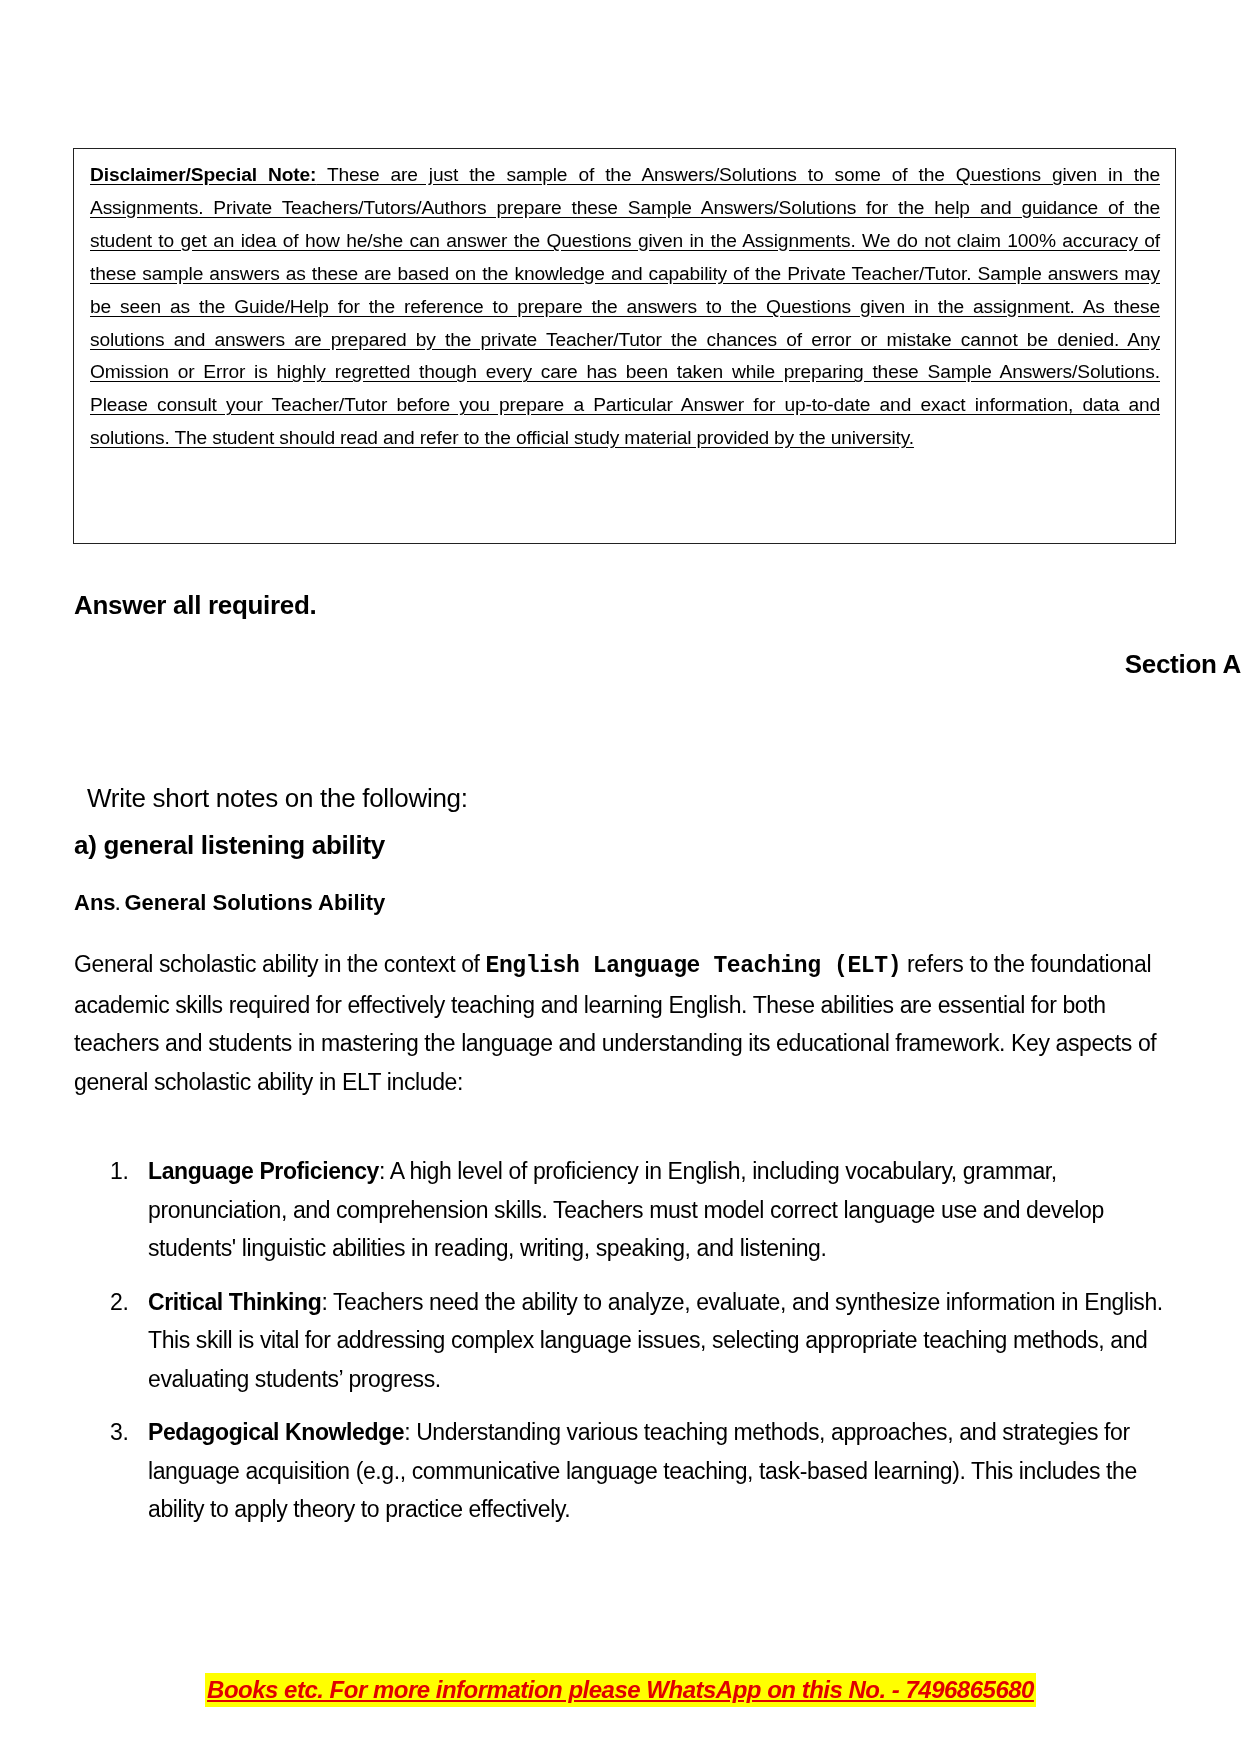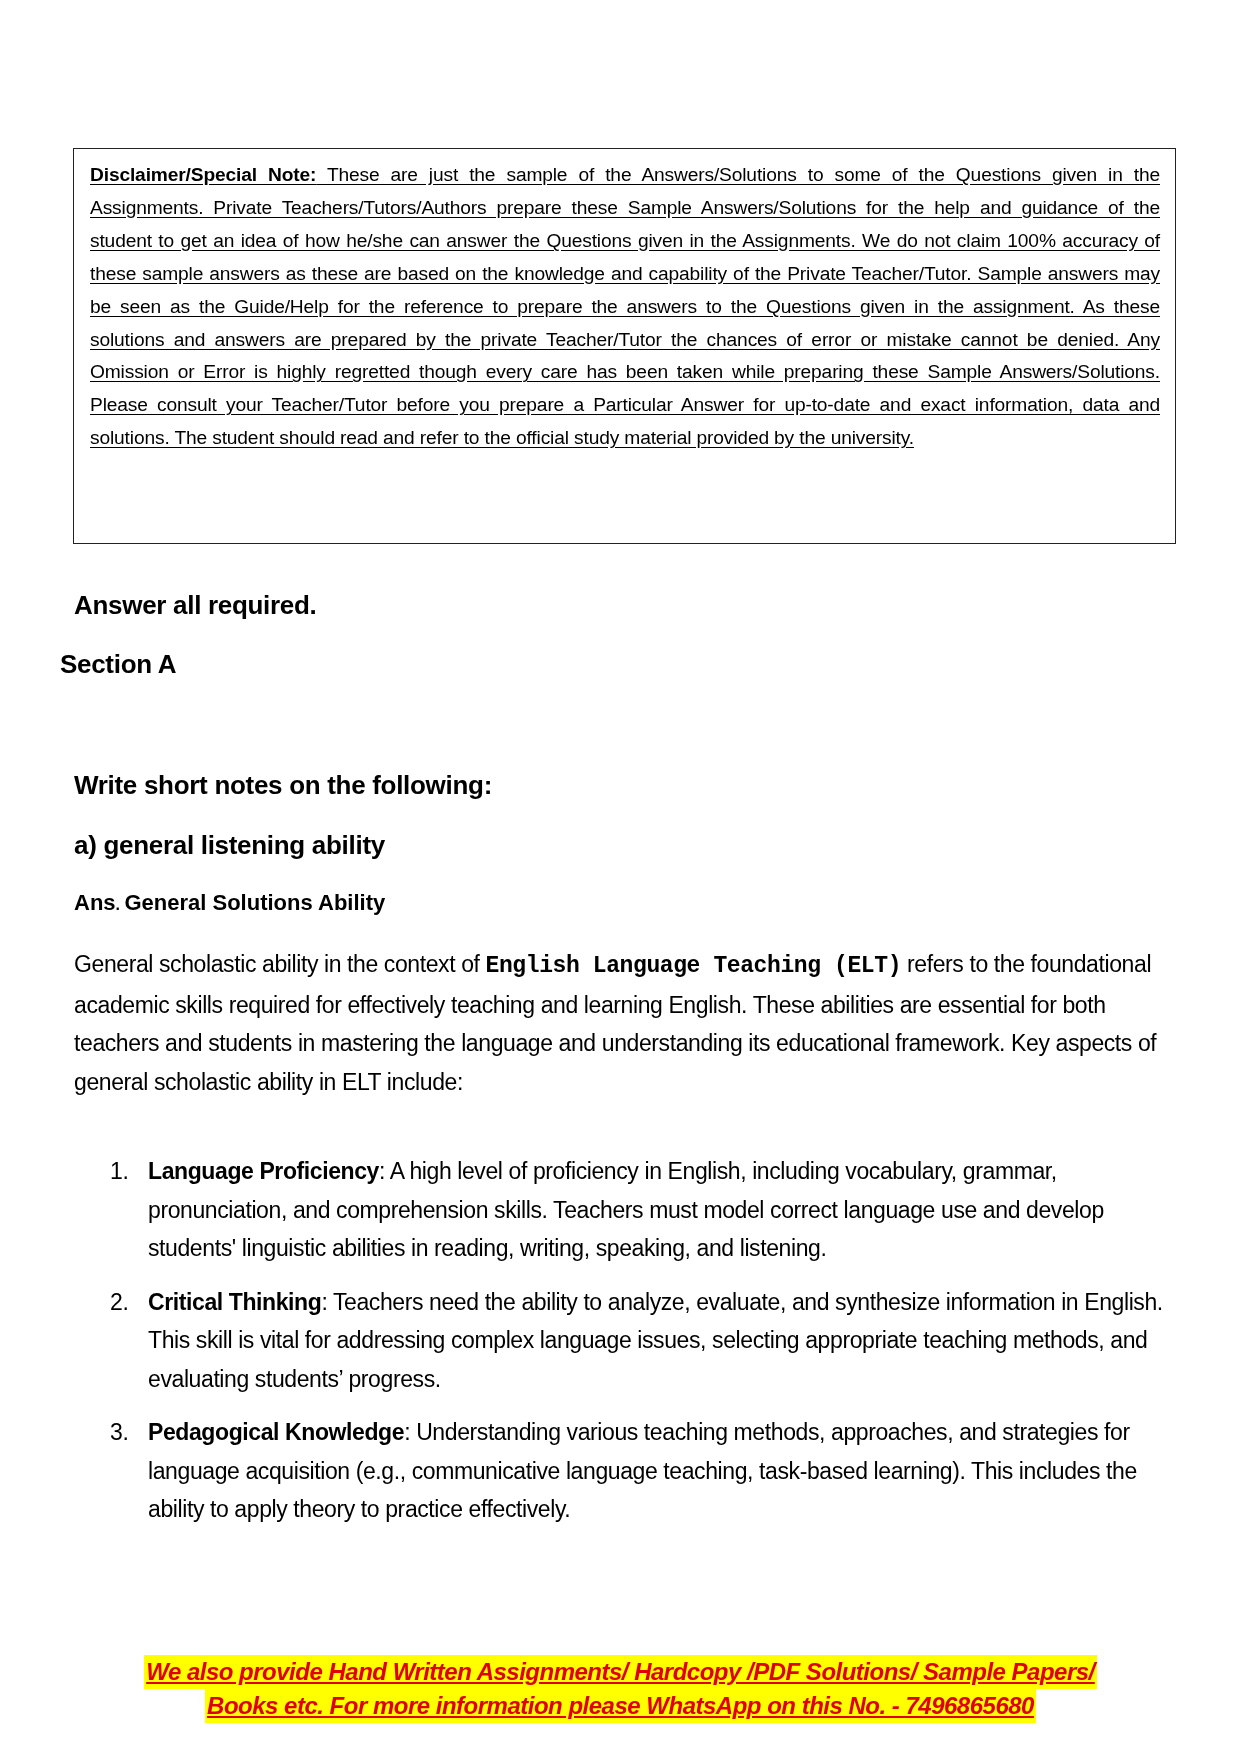--- a/index.html
+++ b/index.html
@@ -17,25 +17,25 @@
       text-align: justify; text-decoration: underline; text-underline-offset: 3px;
       letter-spacing: -0.15px;
     }
     .disclaimer .lead { font-weight: bold; }
     .h-answer-all {
       position: absolute; left: 74px; top: 590px; margin: 0;
       font-size: 26px; font-weight: bold; letter-spacing: -0.3px;
     }
     .h-section {
       position: absolute; left: 0; width: 1241px; top: 649px; margin: 0;
-      text-align: left; font-size: 26px; font-weight: bold; padding-left: 60px; box-sizing: border-box; letter-spacing: -0.3px;
+      text-align: right; font-size: 26px; font-weight: bold; padding-left: 60px; box-sizing: border-box; letter-spacing: -0.3px;
     }
     .h-write {
-      position: absolute; left: 74px; top: 770px; margin: 0;
-      font-size: 26px; font-weight: bold; letter-spacing: -0.3px; text-align: center;
+      position: absolute; left: 74px; top: 770px; margin: 13px;
+      font-size: 26px; font-weight: normal; letter-spacing: -0.3px; text-align: center;
     }
     .h-q {
       position: absolute; left: 74px; top: 830px; margin: 0;
       font-size: 26px; font-weight: bold; letter-spacing: -0.3px;
     }
     .ans-line {
       position: absolute; left: 74px; top: 890px; margin: 0; font-weight: bold;
     }
     .ans-line .ans-label { font-size: 22px; }
     .ans-line .ans-title { font-size: 22px; }
@@ -89,15 +89,15 @@
     <span class="num">2.</span>
     <b>Critical Thinking</b><span>: Teachers need the ability to analyze, evaluate, and synthesize information in English. This skill is vital for addressing complex language issues, selecting appropriate teaching methods, and evaluating students’ progress.</span>
   </li>
   <li>
     <span class="num">3.</span>
     <b>Pedagogical Knowledge</b><span>: Understanding various teaching methods, approaches, and strategies for language acquisition (e.g., communicative language teaching, task-based learning). This includes the ability to apply theory to practice effectively.</span>
   </li>
 </ol>
 
 <div class="footer">
-  <span class="line">We also provide Hand Written Assignments/ Hardcopy /PDF Solutions/ Sample Papers/</span><br>
+  <br>
   <span class="line">Books etc. For more information please WhatsApp on this No. - 7496865680</span>
 </div>
 
 </body></html>

